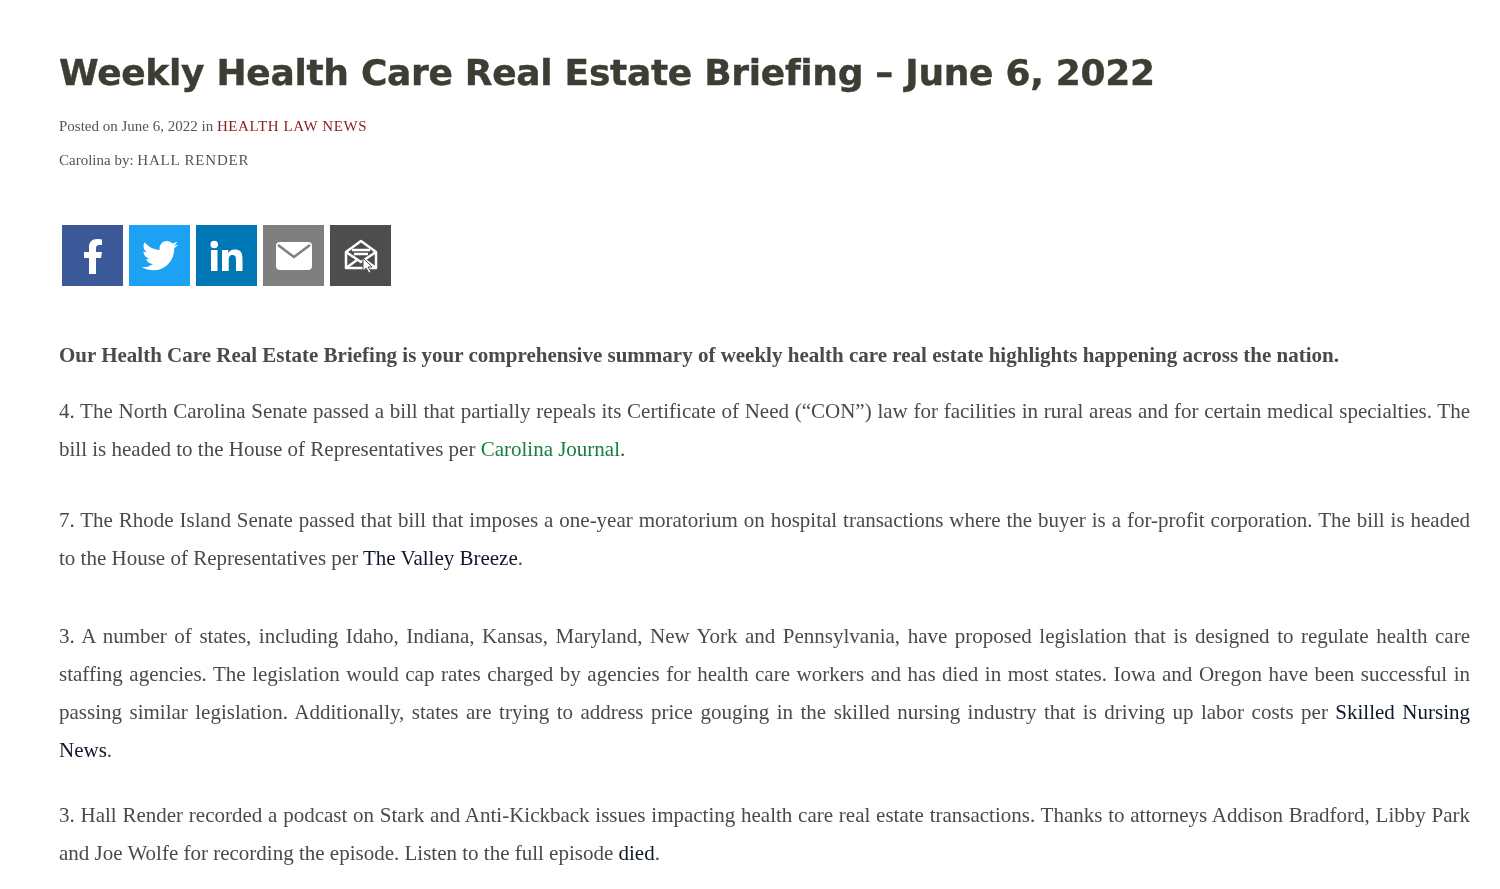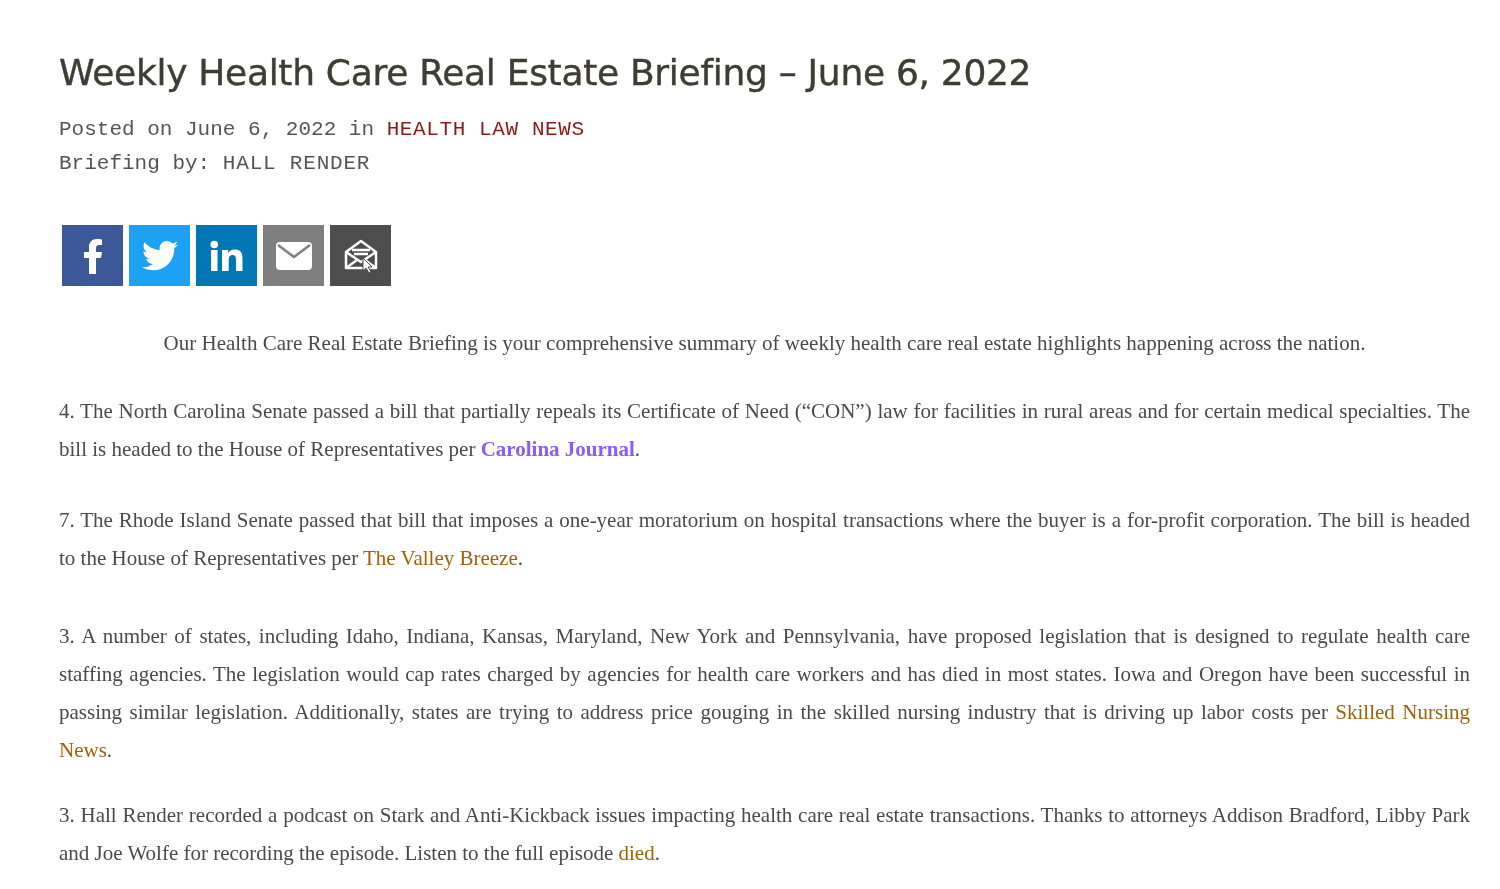--- a/index.html
+++ b/index.html
@@ -18,32 +18,32 @@
       left: 59px;
       top: 0;
       width: 1411px;
     }
     .title {
       position: absolute;
       top: 52px;
       left: 0;
       margin: 0;
       font-family: "DejaVu Sans", sans-serif;
-      font-weight: normal;
+      font-weight: bold;
       font-size: 36px;
       letter-spacing: -0.3px;
       color: #3d3d33;
       white-space: nowrap;
       -webkit-text-stroke: 0.4px #3d3d33;
     }
     .meta {
       position: absolute;
       left: 0;
-      font-family: Liberation Mono, monospace;
-      font-size: 21px;
+      font-family: Liberation Serif, serif;
+      font-size: 15px;
       color: #555555;
       white-space: nowrap;
     }
     .meta.posted { top: 118px; }
     .meta.published { top: 152px; }
     .meta .cat {
       color: #8b1a1a;
       letter-spacing: 0.6px;
       text-decoration: none;
     }
@@ -71,47 +71,47 @@
       position: absolute;
       left: 0;
       width: 1411px;
       margin: 0;
       font-family: "Liberation Serif", serif;
       font-size: 21px;
       line-height: 38px;
       color: #4a4a4a;
       text-align: justify;
     }
-    .intro { top: 324px; text-align: center; }
+    .intro { top: 336px; text-align: left; font-weight: bold; }
     .p1 { top: 392px; }
     .p2 { top: 501px; }
     .p3 { top: 611px; margin-top: 6px; }
     .p4 { top: 796px; }
 
     a.link {
-      color: #a16207;
+      color: #0f172a;
       text-decoration: none;
     }
     a.link.bold {
-      font-weight: bold;
-      color: #8b5cf6;
+      font-weight: normal;
+      color: #15803d;
     }
   </style>
 </head>
 <body>
 
 <div class="page">
 
   <h1 class="title">Weekly Health Care Real Estate Briefing – June 6, 2022</h1>
 
   <div class="meta posted">
     <span>Posted on June 6, 2022 in </span><a class="cat" href="#">HEALTH LAW NEWS</a>
   </div>
   <div class="meta published">
-    <span>Briefing by: </span><span class="pub-name">HALL RENDER</span>
+    <span>Carolina by: </span><span class="pub-name">HALL RENDER</span>
   </div>
 
   <div class="share">
     <div class="share-btn" style="background:#3b5998">
       <svg width="22" height="36" viewBox="0 0 22 36">
         <path d="M14 36V20h5l1-6h-6v-4c0-2 1-3 3-3h3V1.5C19 1.3 17 1 15 1c-5 0-8 3-8 8v5H2v6h5v16z" fill="#ffffff"></path>
       </svg>
     </div>
     <div class="share-btn" style="background:#1da1f2">
       <svg width="36" height="30" viewBox="0 0 24 20">

